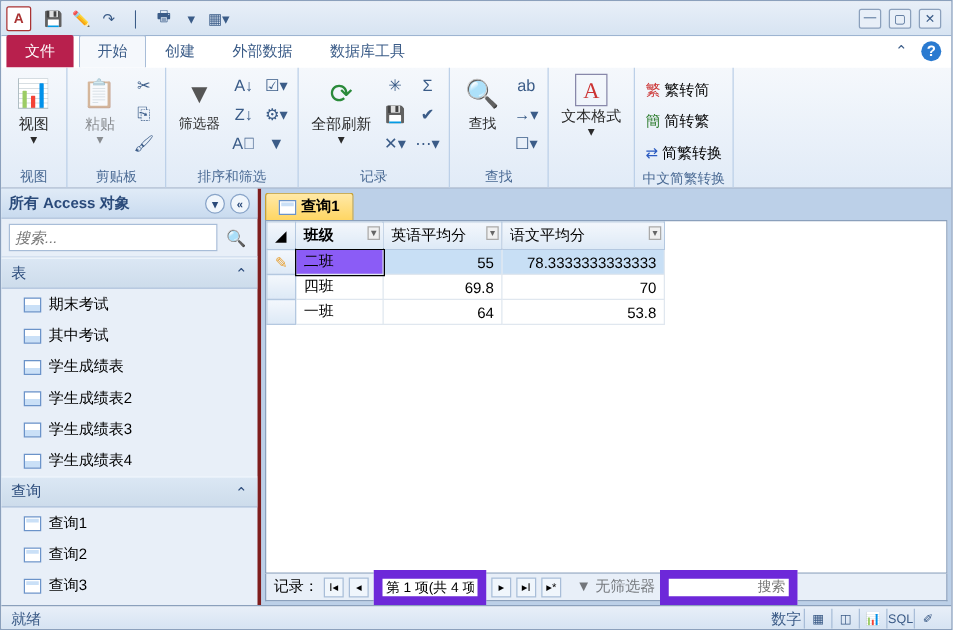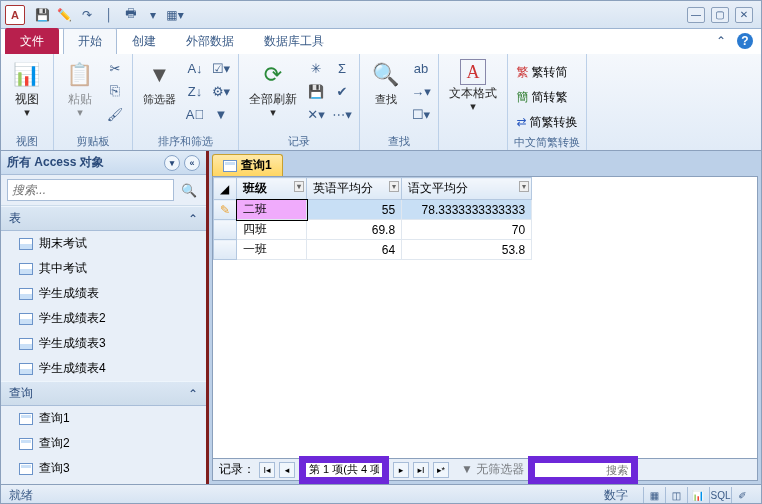--- a/index.html
+++ b/index.html
@@ -45,21 +45,21 @@
 .tabrow { height: 22px; display: flex; gap: 2px; }
 .doctab { background: linear-gradient(#ffe9a8,#ffd663); border: 1px solid #c8a030; border-bottom: none; padding: 2px 10px; display: flex; align-items: center; gap: 4px; font-weight: bold; border-radius: 3px 3px 0 0;}
 .grid { flex: 1; background: #fff; border: 1px solid #8ba0bc; overflow: auto; }
 .gridtable { border-collapse: collapse; }
 .gridtable th { background: linear-gradient(#f3f7fc,#dde9f6); border: 1px solid #b4c8e0; padding: 2px 6px; font-weight: normal; text-align: left; height: 20px; position:relative;}
 .gridtable th .dd { position:absolute; right:2px; top:3px; font-size:8px; color:#666; border:1px solid #aaa; padding:0 2px; background:#f0f0f0;}
 .gridtable td { border: 1px solid #e0e7ef; padding: 1px 6px; height: 18px; }
 .gridtable .rowhdr { background: linear-gradient(#f3f7fc,#dde9f6); width: 18px; border: 1px solid #b4c8e0; }
 .gridtable .num { text-align: right; }
 .gridtable tr.sel td.cell { background: #c8dff5; }
-.gridtable td.editcell { background: #f0abfc; outline: 1px solid #000; }
+.gridtable td.editcell { background: #8b5cf6; outline: 1px solid #000; }
 .recnav { height: 22px; background: #e8eff8; border: 1px solid #8ba0bc; border-top: none; display: flex; align-items: center; gap: 4px; padding: 0 6px; font-size: 11px; }
 .recnav .btn { width: 16px; height: 16px; border: 1px solid #a8bdd8; background: #f0f6fc; display: flex; align-items: center; justify-content: center; font-size: 9px; cursor: pointer; }
 .recnav input { width: 90px; border: 7px solid #6d28d9; padding: 1px 3px; font-size: 11px; text-align: center; }
 .recnav .searchin { width: 110px; text-align:right; }
 .statusbar { height: 21px; background: linear-gradient(#e8eff8,#d4e2f2); border-top: 1px solid #8ba0bc; display: flex; align-items: center; padding: 0 8px; font-size: 11px; color: #3a5a86; }
 .statusbar .spacer { flex: 1; }
 .viewbtn { width: 22px; height: 16px; border-left: 1px solid #a8bdd8; display: flex; align-items: center; justify-content: center; font-size: 10px; cursor: pointer; }
 </style>
 </head>
 <body>
@@ -309,19 +309,19 @@
       <div class="btn">▸*</div>
       <span style="margin-left:8px;opacity:.5;">▼ <span>无筛选器</span></span>
       <input class="searchin" placeholder="搜索" style="">
     </div>
   </div>
 </div>
 
 <div class="statusbar">
   <span>就绪</span>
   <div class="spacer"></div>
-  <span style="margin-right:15px;">数字</span>
+  <span style="margin-right:2px;">数字</span>
   <div class="viewbtn">▦</div>
   <div class="viewbtn">◫</div>
   <div class="viewbtn">📊</div>
   <div class="viewbtn">SQL</div>
   <div class="viewbtn">✐</div>
 </div>
 
 </body></html>

